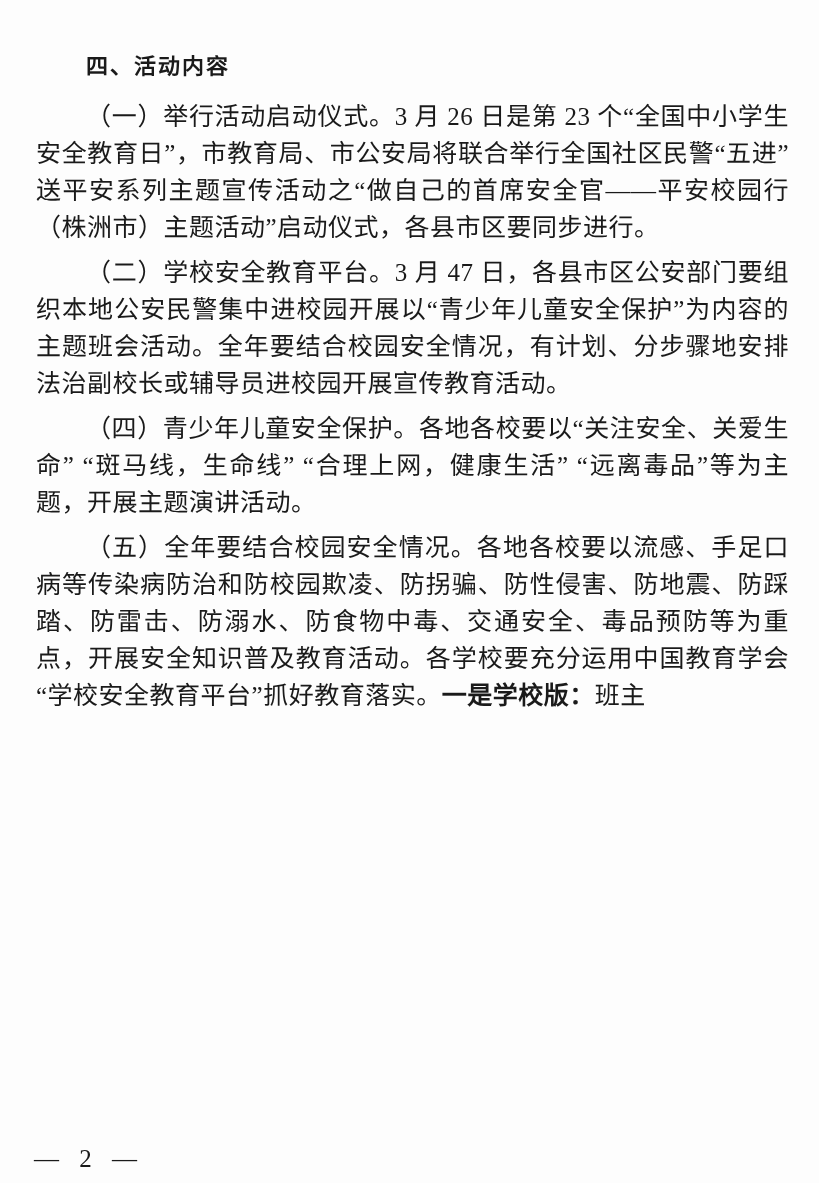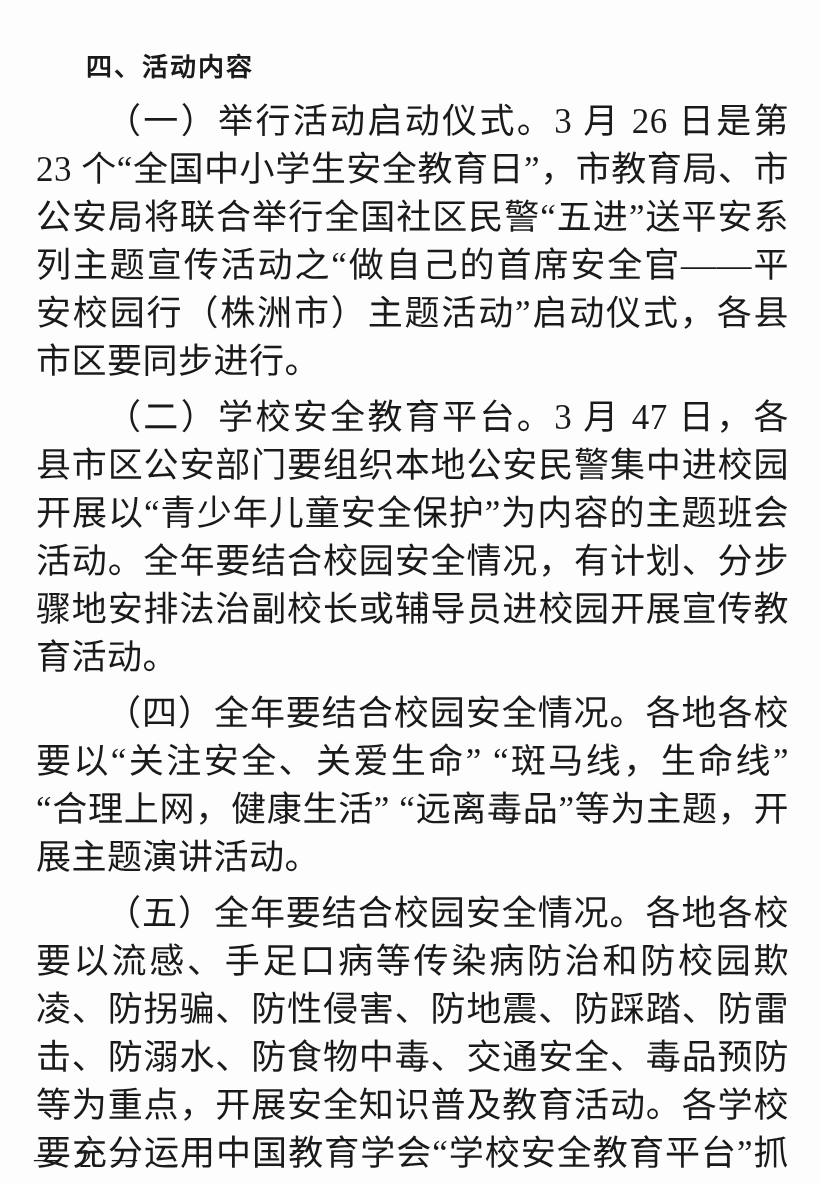--- a/index.html
+++ b/index.html
@@ -14,29 +14,29 @@
     background: #fdfdfd;
     color: #1a1a1a;
     font-family: "Liberation Serif", serif;
     box-sizing: border-box;
     padding: 44px 30px 0 36px;
     overflow: hidden;
   }
   .heading {
     font-family: "Liberation Sans", sans-serif;
     font-weight: 700;
-    font-size: 26px;
+    font-size: 22px;
     line-height: 46px;
     letter-spacing: 2px;
     margin: 0 0 4px 0;
     text-indent: 50px;
   }
   .para {
-    font-size: 35px;
-    line-height: 48px;
+    font-size: 25px;
+    line-height: 37px;
     letter-spacing: 0.5px;
     text-align: justify;
     text-justify: inter-character;
     text-align-last: left;
     text-indent: 2em;
     margin: 8px 0 0 0;
   }
   .para .lead {
     
     font-weight: 400;
@@ -59,19 +59,19 @@
 
 <div class="page">
 
   <h2 class="heading">四、活动内容</h2>
 
   <p class="para"><span class="lead">（一）举行活动启动仪式。</span><span>3 月 26 日是第 23 个“全国中小学生安全教育日”，市教育局、市公安局将联合举行全国社区民警“五进”送平安系列主题宣传活动之“做自己的首席安全官——平安校园行（株洲市）主题活动”启动仪式，各县市区要同步进行。</span></p>
 
   <p class="para"><span class="lead">（二）学校安全教育平台。</span><span>3 月 47 日，各县市区公安部门要组织本地公安民警集中进校园开展以“青少年儿童安全保护”为内容的主题班会活动。全年要结合校园安全情况，有计划、分步骤地安排法治副校长或辅导员进校园开展宣传教育活动。</span></p>
 
 
-  <p class="para"><span class="lead">（四）全年要结合校园安全情况。</span><span>各地各校要以“关注安全、关爱生命” “斑马线，生命线” “合理上网，健康生活” “远离毒品”等为主题，开展主题演讲活动。</span></p>
+  <p class="para"><span class="lead">（四）青少年儿童安全保护。</span><span>各地各校要以“关注安全、关爱生命” “斑马线，生命线” “合理上网，健康生活” “远离毒品”等为主题，开展主题演讲活动。</span></p>
 
   <p class="para"><span class="lead">（五）全年要结合校园安全情况。</span><span>各地各校要以流感、手足口病等传染病防治和防校园欺凌、防拐骗、防性侵害、防地震、防踩踏、防雷击、防溺水、防食物中毒、交通安全、毒品预防等为重点，开展安全知识普及教育活动。各学校要充分运用中国教育学会“学校安全教育平台”抓好教育落实。</span><span class="emph">一是学校版：</span><span>班主</span></p>
 
   <div class="footer">— 2 —</div>
 
 </div>
 
 </body></html>

